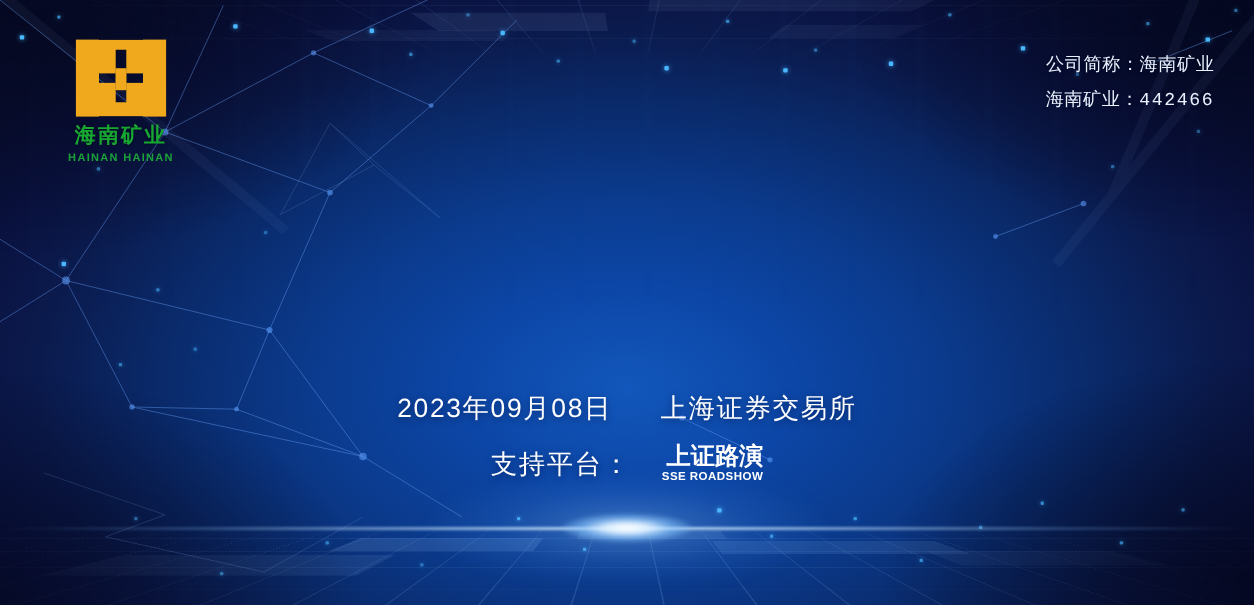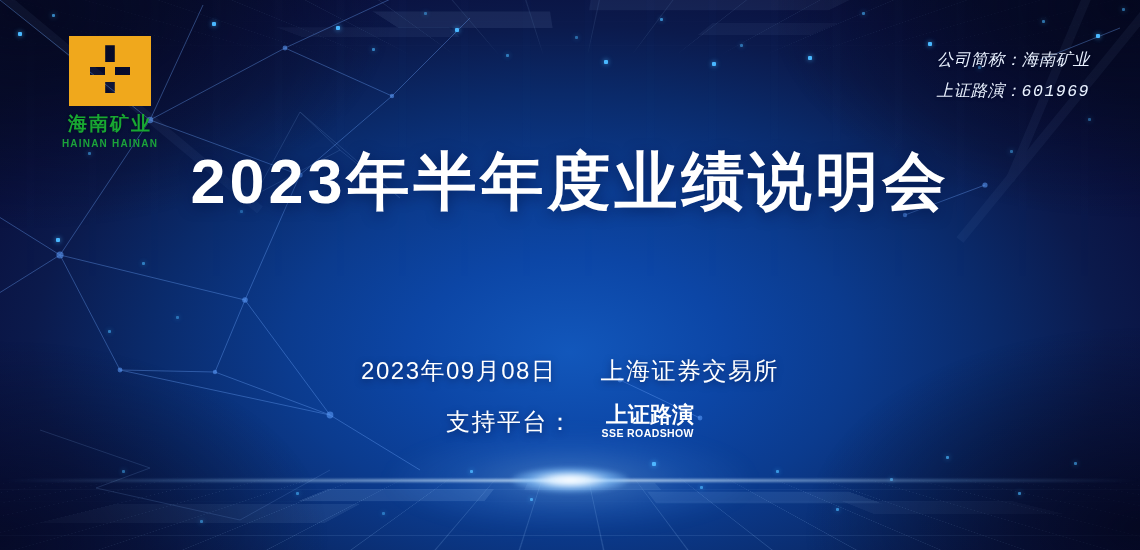--- a/index.html
+++ b/index.html
@@ -127,25 +127,24 @@
   #logo .cn{
     font-size:19px;font-weight:bold;color:#18a832;letter-spacing:2px;line-height:1.1;
     text-shadow:0 0 3px rgba(0,0,0,.45);
   }
   #logo .en{
     font-size:10px;font-weight:bold;color:#1ba33a;letter-spacing:1.2px;margin-top:3px;
   }
 
   
   #meta{
-    position:absolute;right:50px;top:44px;
-    text-align:center;color:#eaf2ff;
+    position:absolute;right:36px;top:44px;
+    text-align:right;color:#eaf2ff;
     font-size:16.5px;line-height:1.85;letter-spacing:.5px;
     text-shadow:0 1px 3px rgba(0,10,45,.65);
-    font-style:italic;
   }
   #meta .code-val{font-family:"Liberation Mono","DejaVu Sans Mono",monospace;letter-spacing:1.5px;}
 
   
   #headline{position:absolute;left:0;right:0;top:138px;text-align:center;}
   #headline .l1{
     font-size:47px;font-weight:bold;color:#ffffff;letter-spacing:6px;
     line-height:1.28;
     text-shadow:0 2px 10px rgba(0,18,60,.55);
   }
@@ -311,26 +310,25 @@
     </div>
     <div class="cn">海南矿业</div>
     <div class="en">HAINAN HAINAN</div>
   </div>
 
   <div id="meta">
     <div>
       <span>公司简称：</span><span>海南矿业</span>
     </div>
     <div>
-      <span>上证路演：</span><span class="code-val">601969</span>
+      <span>海南矿业：</span><span class="code-val">442466</span>
     </div>
   </div>
 
   <div id="headline">
-    <div class="l2">2023年半年度业绩说明会</div>
   </div>
 
   <div id="event">
     <div class="row1">
       <span>2023年09月08日</span>
       <span>上海证券交易所</span>
     </div>
     <div class="row2">
       <span class="support-label">支持平台：</span>
       <span id="sse">

